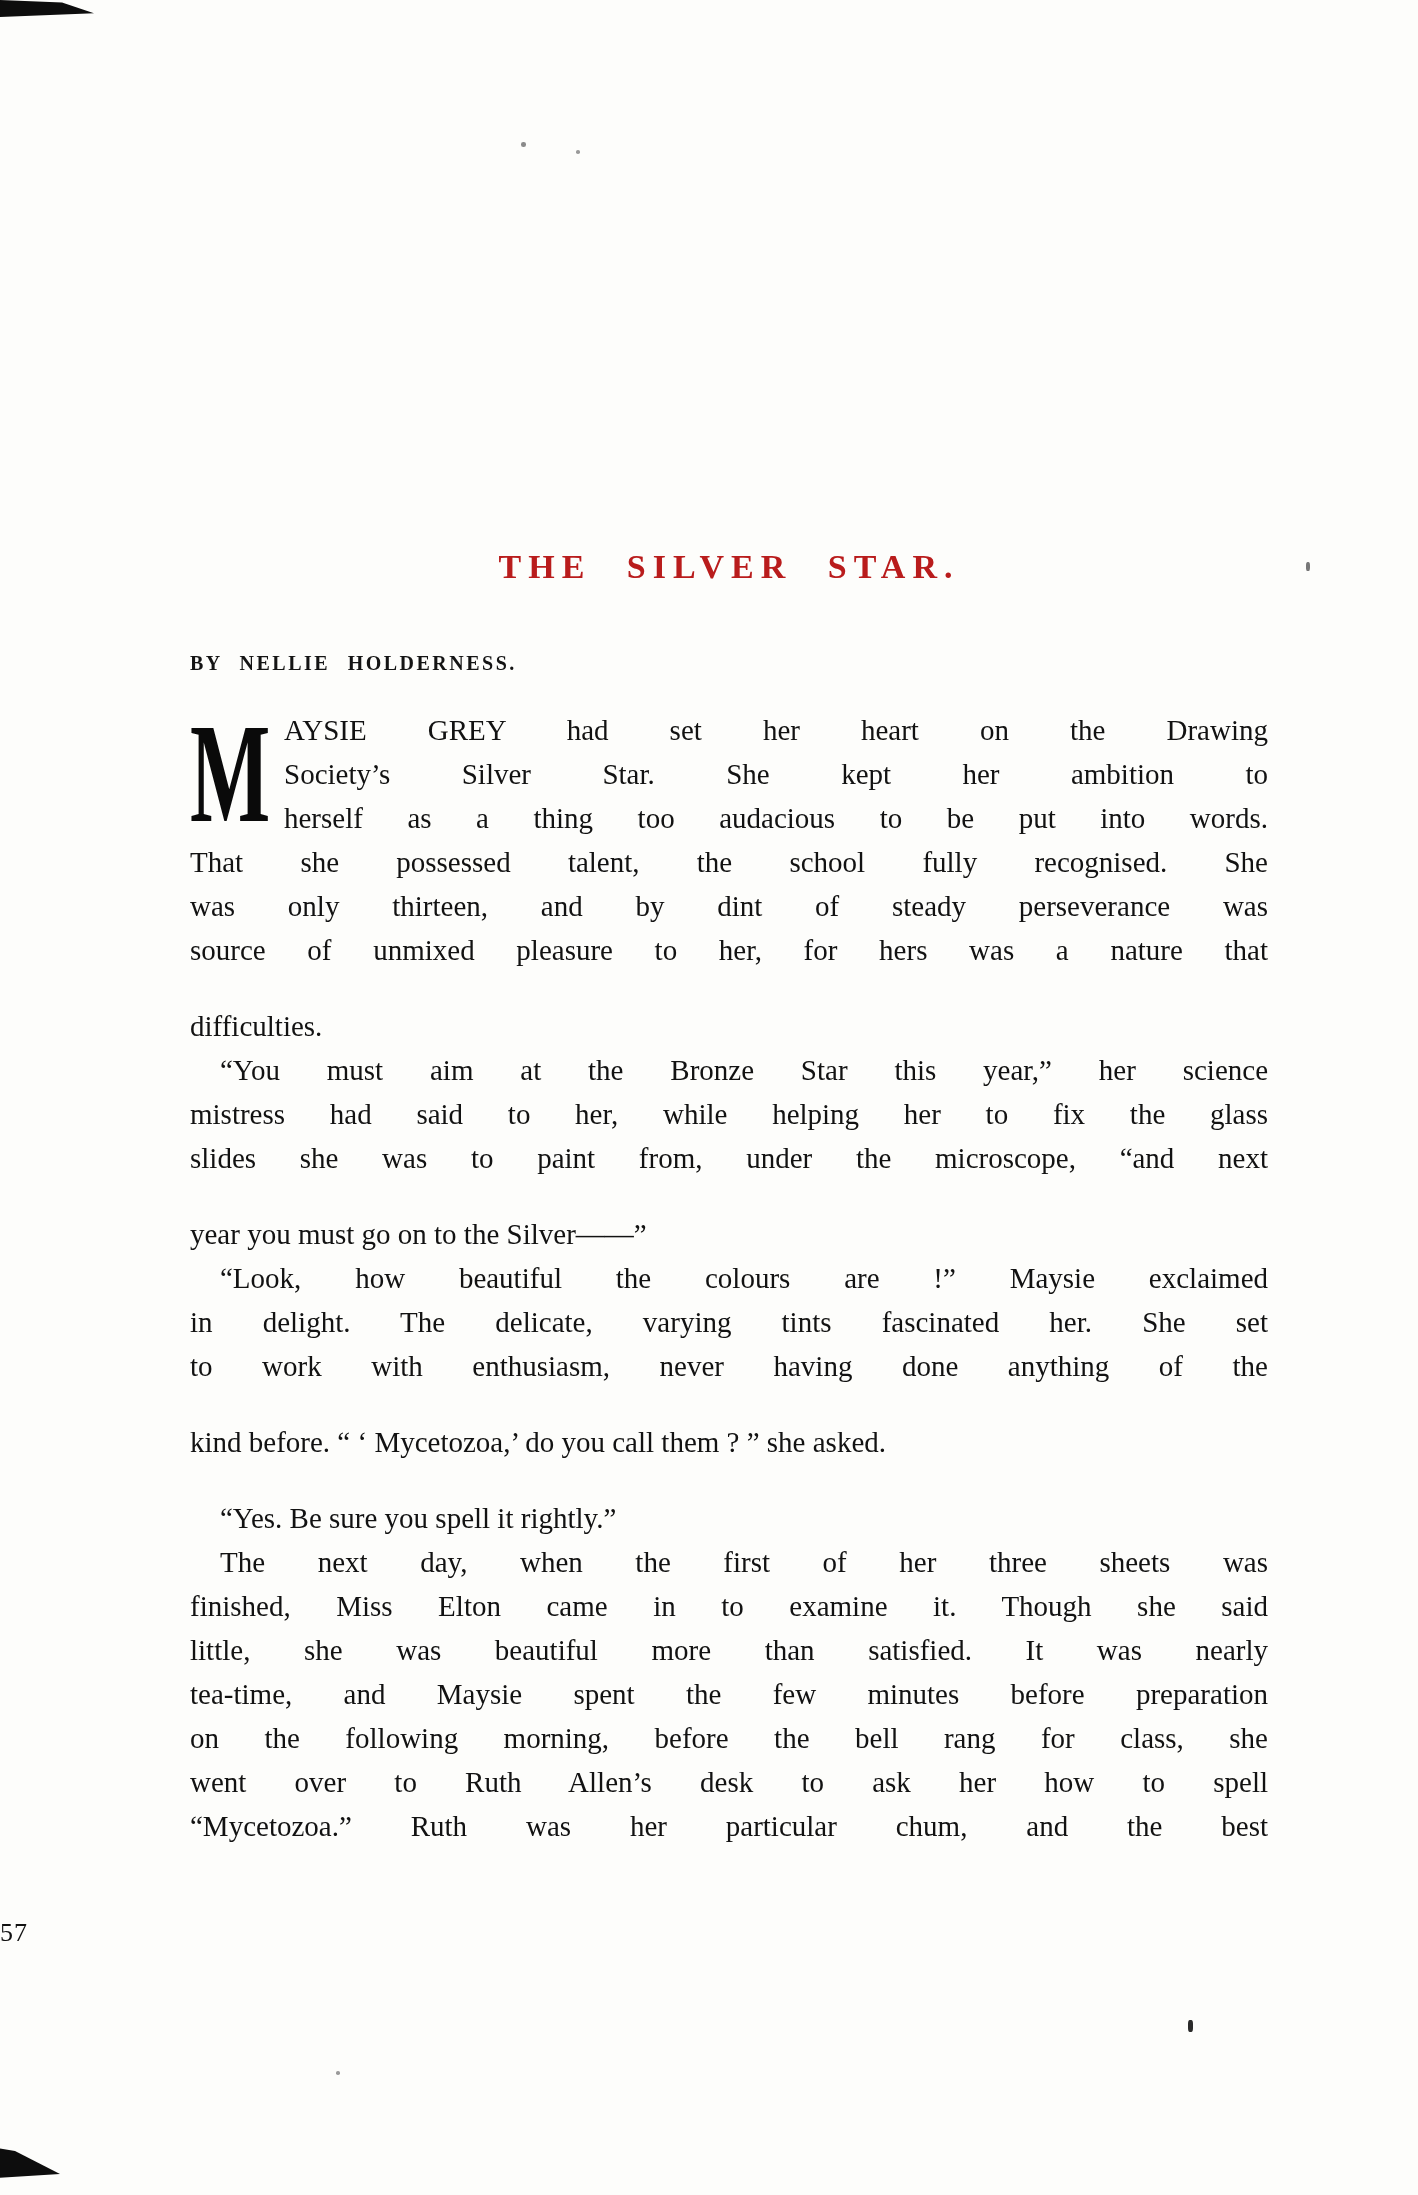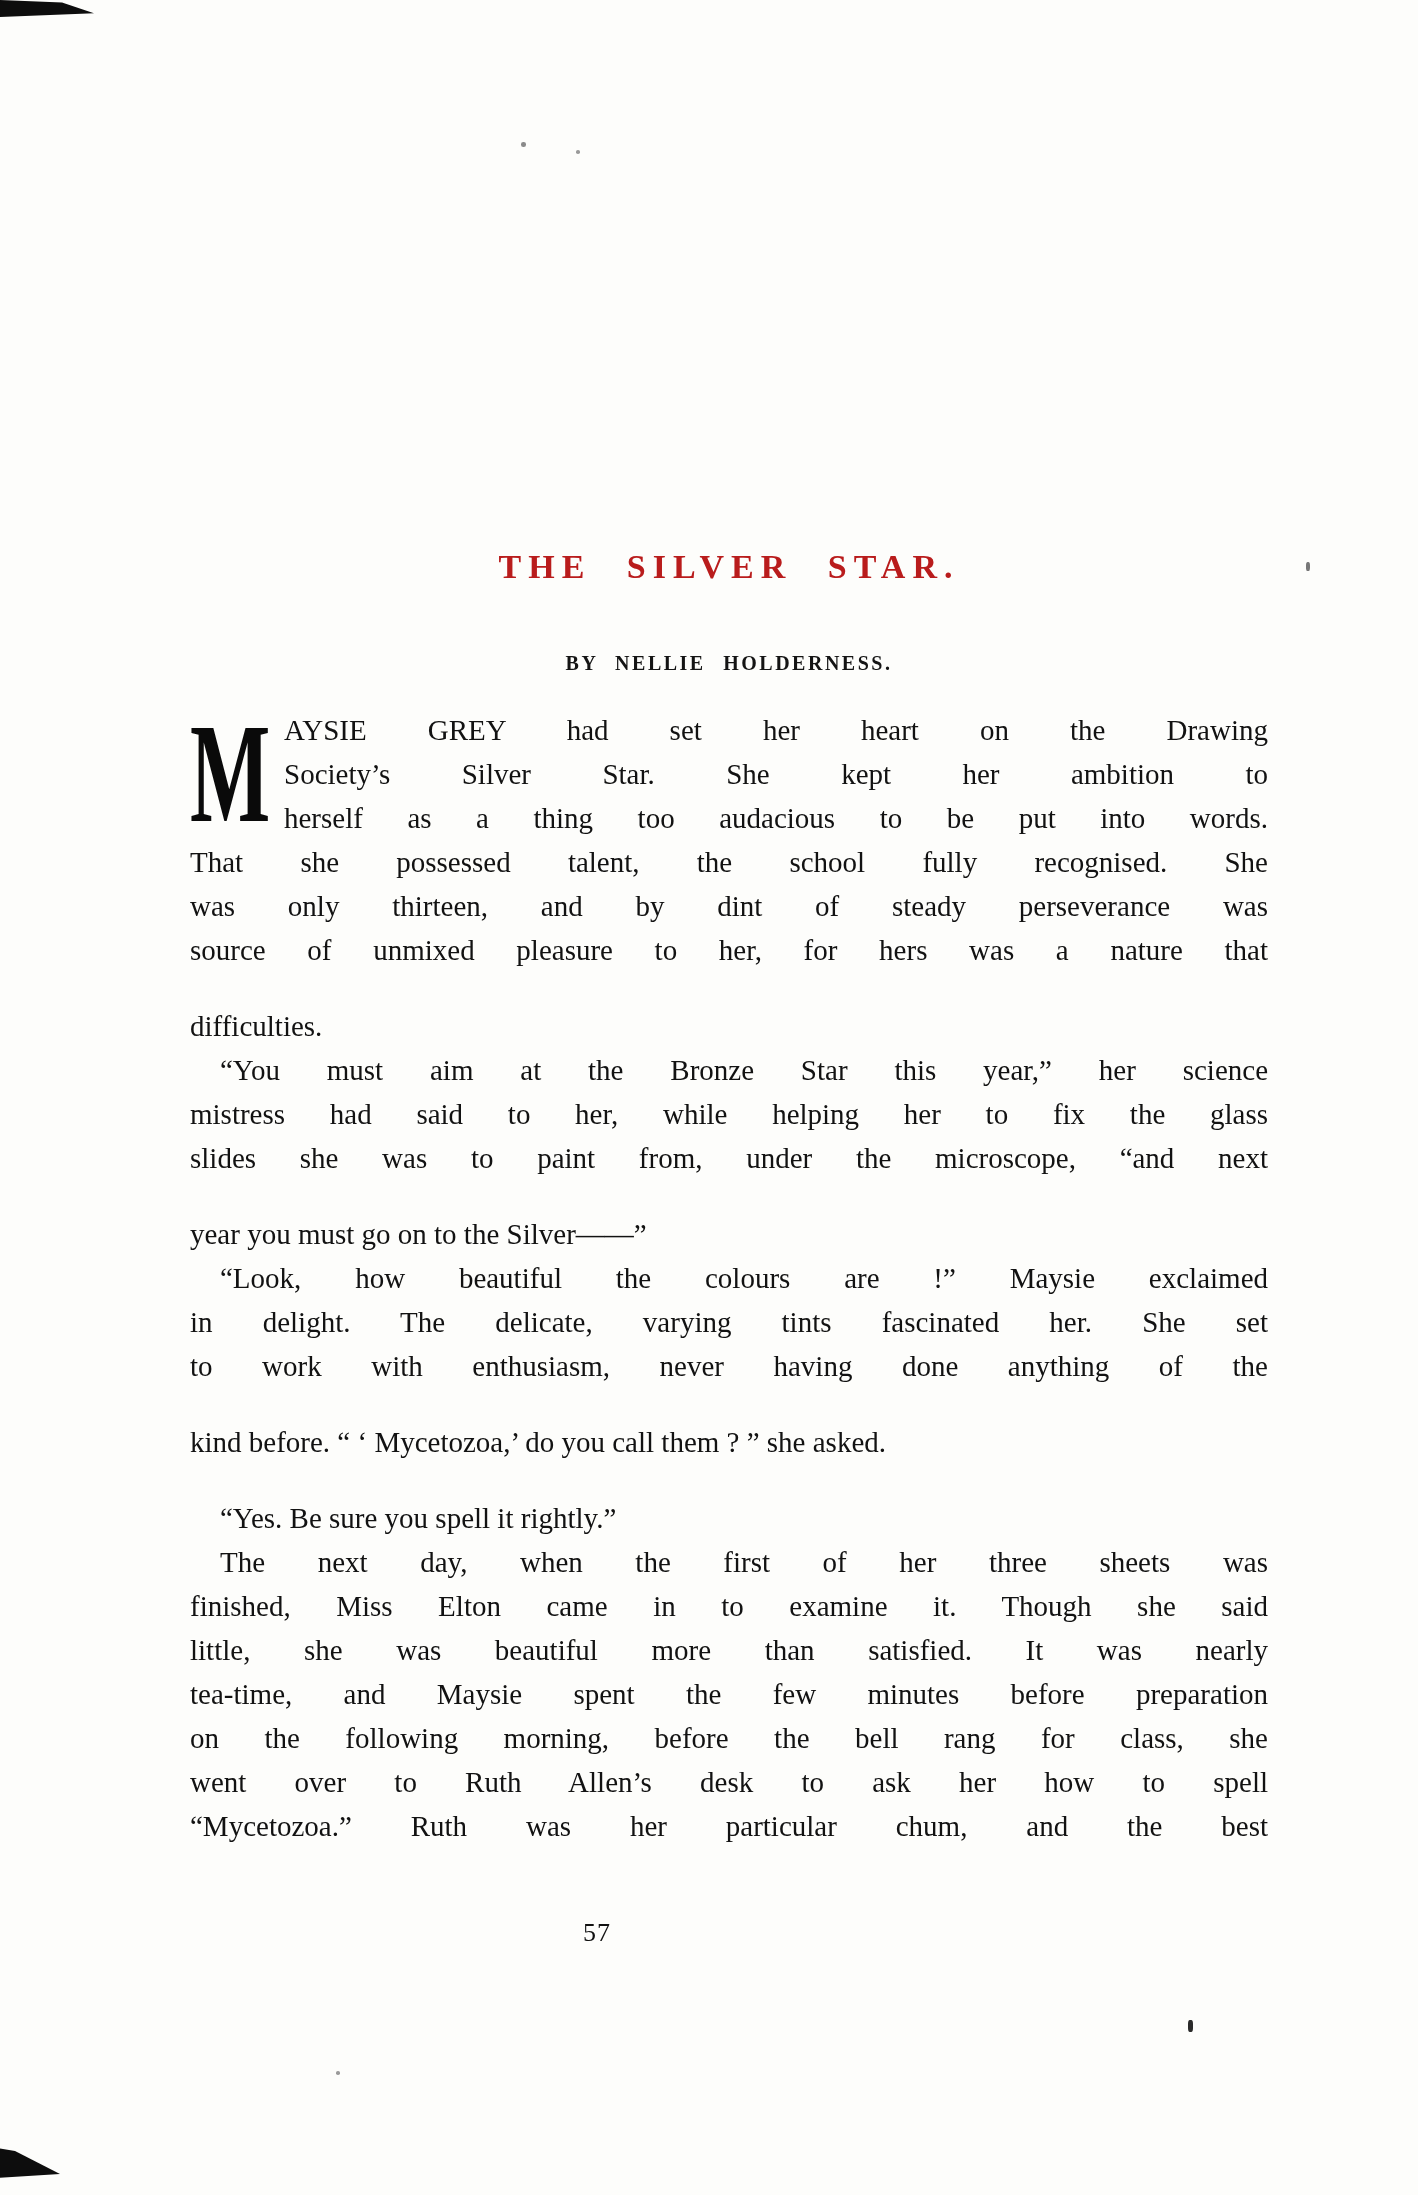--- a/index.html
+++ b/index.html
@@ -26,21 +26,20 @@
     font-weight: bold;
     letter-spacing: 7px;
     word-spacing: 20px;
     color: #b91c1c;
   }
   .byline {
     position: absolute;
     left: 190px;
     top: 652px;
     width: 1078px;
-    text-align: center;
     font-size: 20px;
     font-weight: bold;
     letter-spacing: 2.5px;
     word-spacing: 10px;
     color: #141414;
   }
   .text-body {
     position: absolute;
     left: 190px;
     top: 708px;
@@ -67,21 +66,21 @@
     font-weight: bold;
     transform: scale(0.56, 0.93);
     transform-origin: 0 14px;
     color: #0a0a0a;
   }
   .pagenum {
     position: absolute;
     left: 0;
     top: 1918px;
     width: 1194px;
-    text-align: center;
+    text-align: left;
     font-size: 26px;
     letter-spacing: 1px;
     color: #111;
   }
   
   .artifact { position: absolute; background: #0d0d0d; }
   .wedge-top-left {
     left: 0; top: 0; width: 94px; height: 17px;
     clip-path: polygon(0 0, 66% 15%, 100% 78%, 0 100%);
   }

